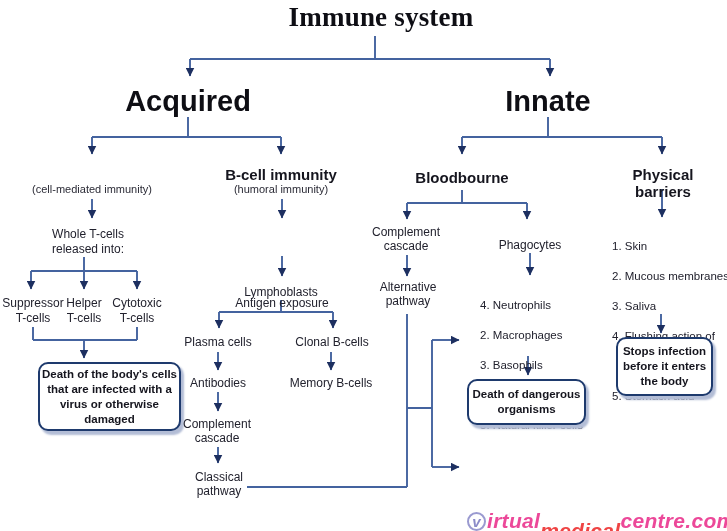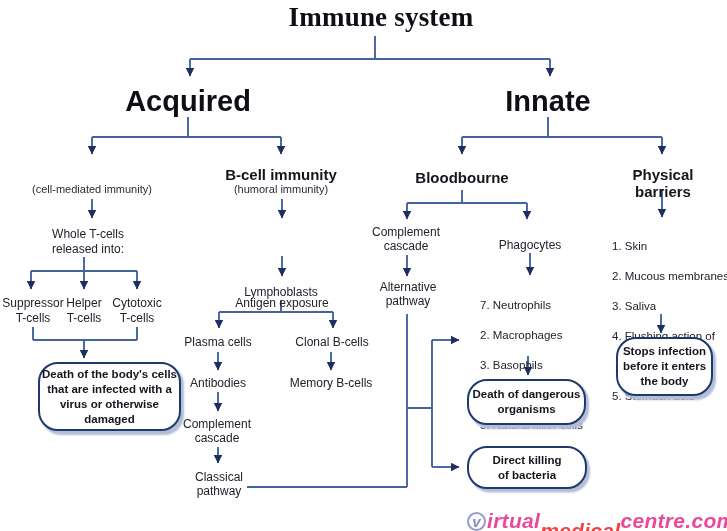--- a/index.html
+++ b/index.html
@@ -13,21 +13,21 @@
   .lft { position:absolute; text-align:left; white-space:pre-line; }
   .h1 { font-size:27px; font-weight:bold; color:#0e0e14; letter-spacing:0.2px; }
   .h2 { font-size:29px; font-weight:bold; color:#0e0e14; }
   .h3 { font-size:15px; font-weight:bold; color:#15151e; }
   .sub { font-size:11px; color:#2a2a35; }
   .node { font-size:12px; line-height:15px; color:#22222e; }
   .list { font-size:11.5px; line-height:15px; color:#22222e; }
   .list .li { white-space:nowrap; }
   .list .indent { padding-left:13px; }
   .node-box {
-    position:absolute; background:#fff; border:2.5px solid #1e3a6d; border-radius:20px;
+    position:absolute; background:#fff; border:2.5px solid #1e3a6d; border-radius:10px;
     box-shadow:3px 3.5px 2px #b3bdd6;
     display:flex; align-items:center; justify-content:center; text-align:center;
     font-size:11.5px; font-weight:bold; line-height:15px; color:#15151e; white-space:pre-line;
   }
   .watermark {
     position:absolute; left:467px; top:499px; font-size:21px; font-style:italic; font-weight:bold;
     display:flex; align-items:center; letter-spacing:0.3px;
   }
   .wm-light { color:#ec4899; }
   .wm-dark  { color:#ef4444;margin-top:20px; }
@@ -125,30 +125,28 @@
 cascade</div>
   <div class="ctr node" style="left:219px; top:470px; line-height:14px;">Classical
 pathway</div>
 
   <div class="ctr node" style="left:406px; top:225px; line-height:14px;">Complement
 cascade</div>
   <div class="ctr node" style="left:408px; top:280px; line-height:14px;">Alternative
 pathway</div>
   <div class="ctr node" style="left:530px; top:238px;">Phagocytes</div>
   <div class="lft list" style="left:480px; top:283px;">
-    <div class="li">7. Neutrophils</div>
+    <div class="li">4. Neutrophils</div>
     <div class="li">2. Macrophages</div>
     <div class="li">3. Basophils</div>
     <div class="li">4. Eosinophils</div>
     <div class="li">5. Natural killer cells</div>
   </div>
   <div class="node-box" style="left:467px; top:379px; width:119px; height:46px;">Death of dangerous
 organisms</div>
-  <div class="node-box" style="left:467px; top:446px; width:120px; height:43px;">Direct killing
-of bacteria</div>
 
   <div class="lft list" style="left:612px; top:224px;">
     <div class="li">1. Skin</div>
     <div class="li">2. Mucous membranes</div>
     <div class="li">3. Saliva</div>
     <div class="li">4. Flushing action of</div>
     <div class="li indent">urine and tears</div>
     <div class="li">5. Stomach acid</div>
   </div>
   <div class="node-box" style="left:616px; top:337px; width:97px; height:59px;">Stops infection

